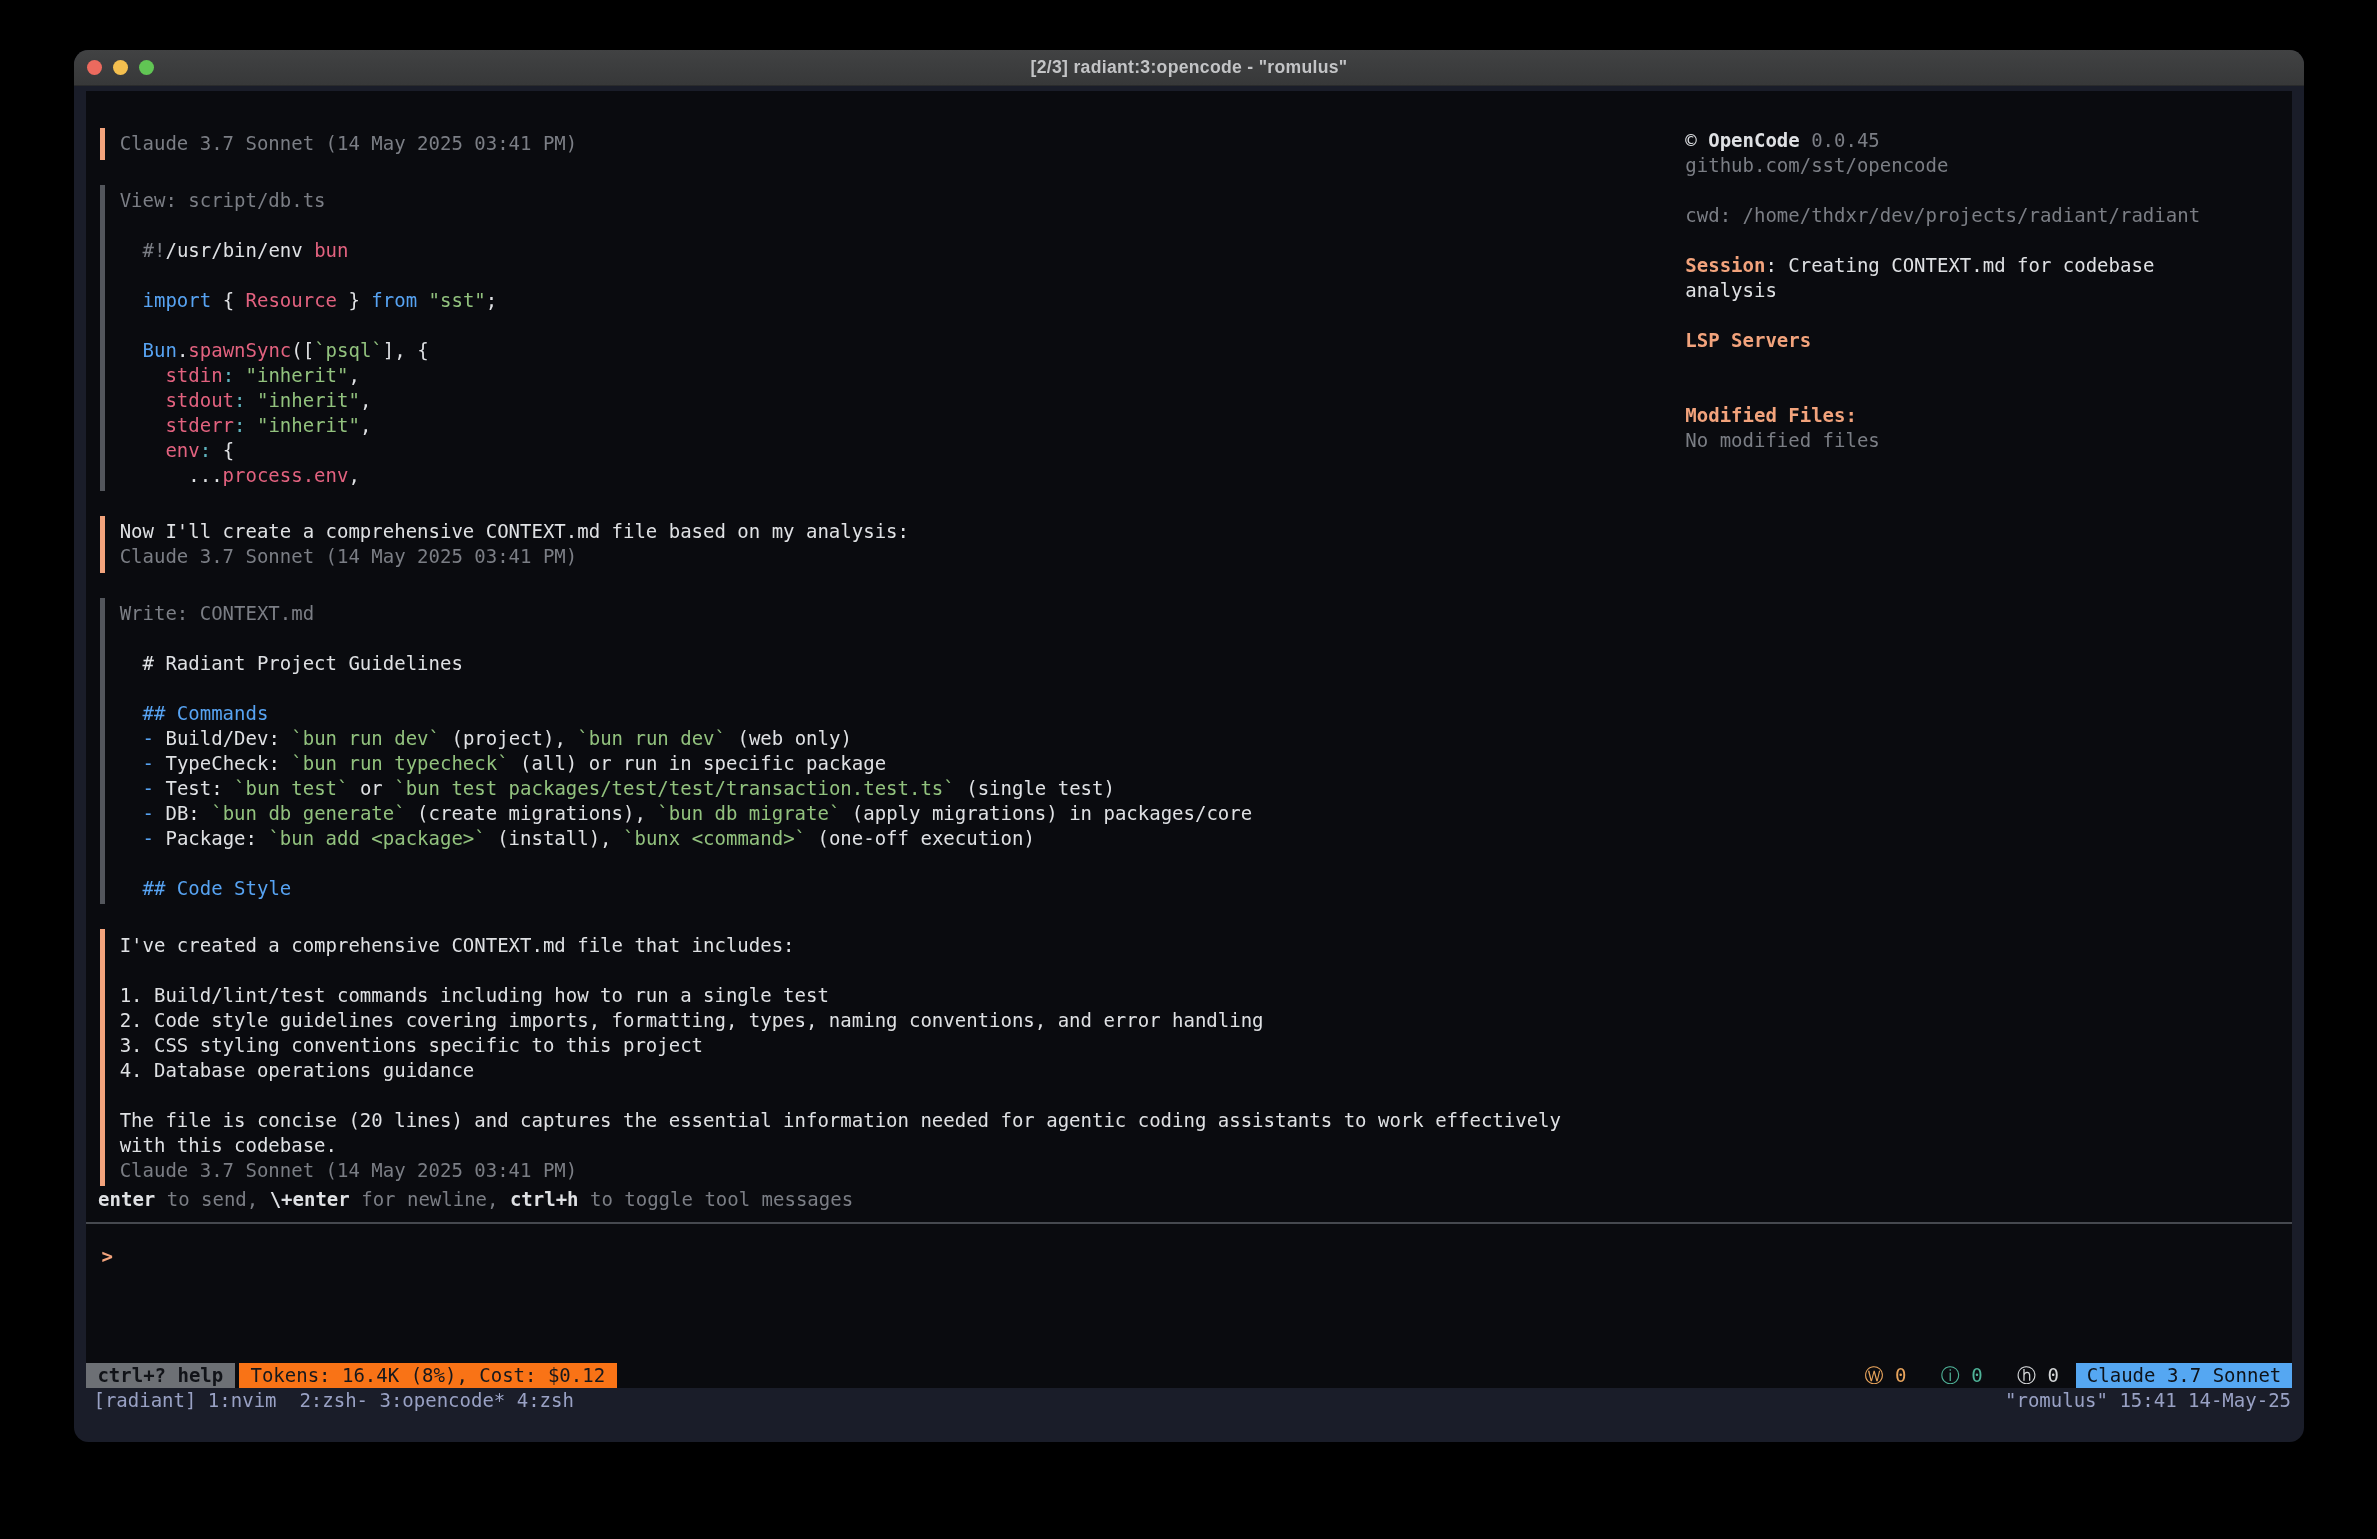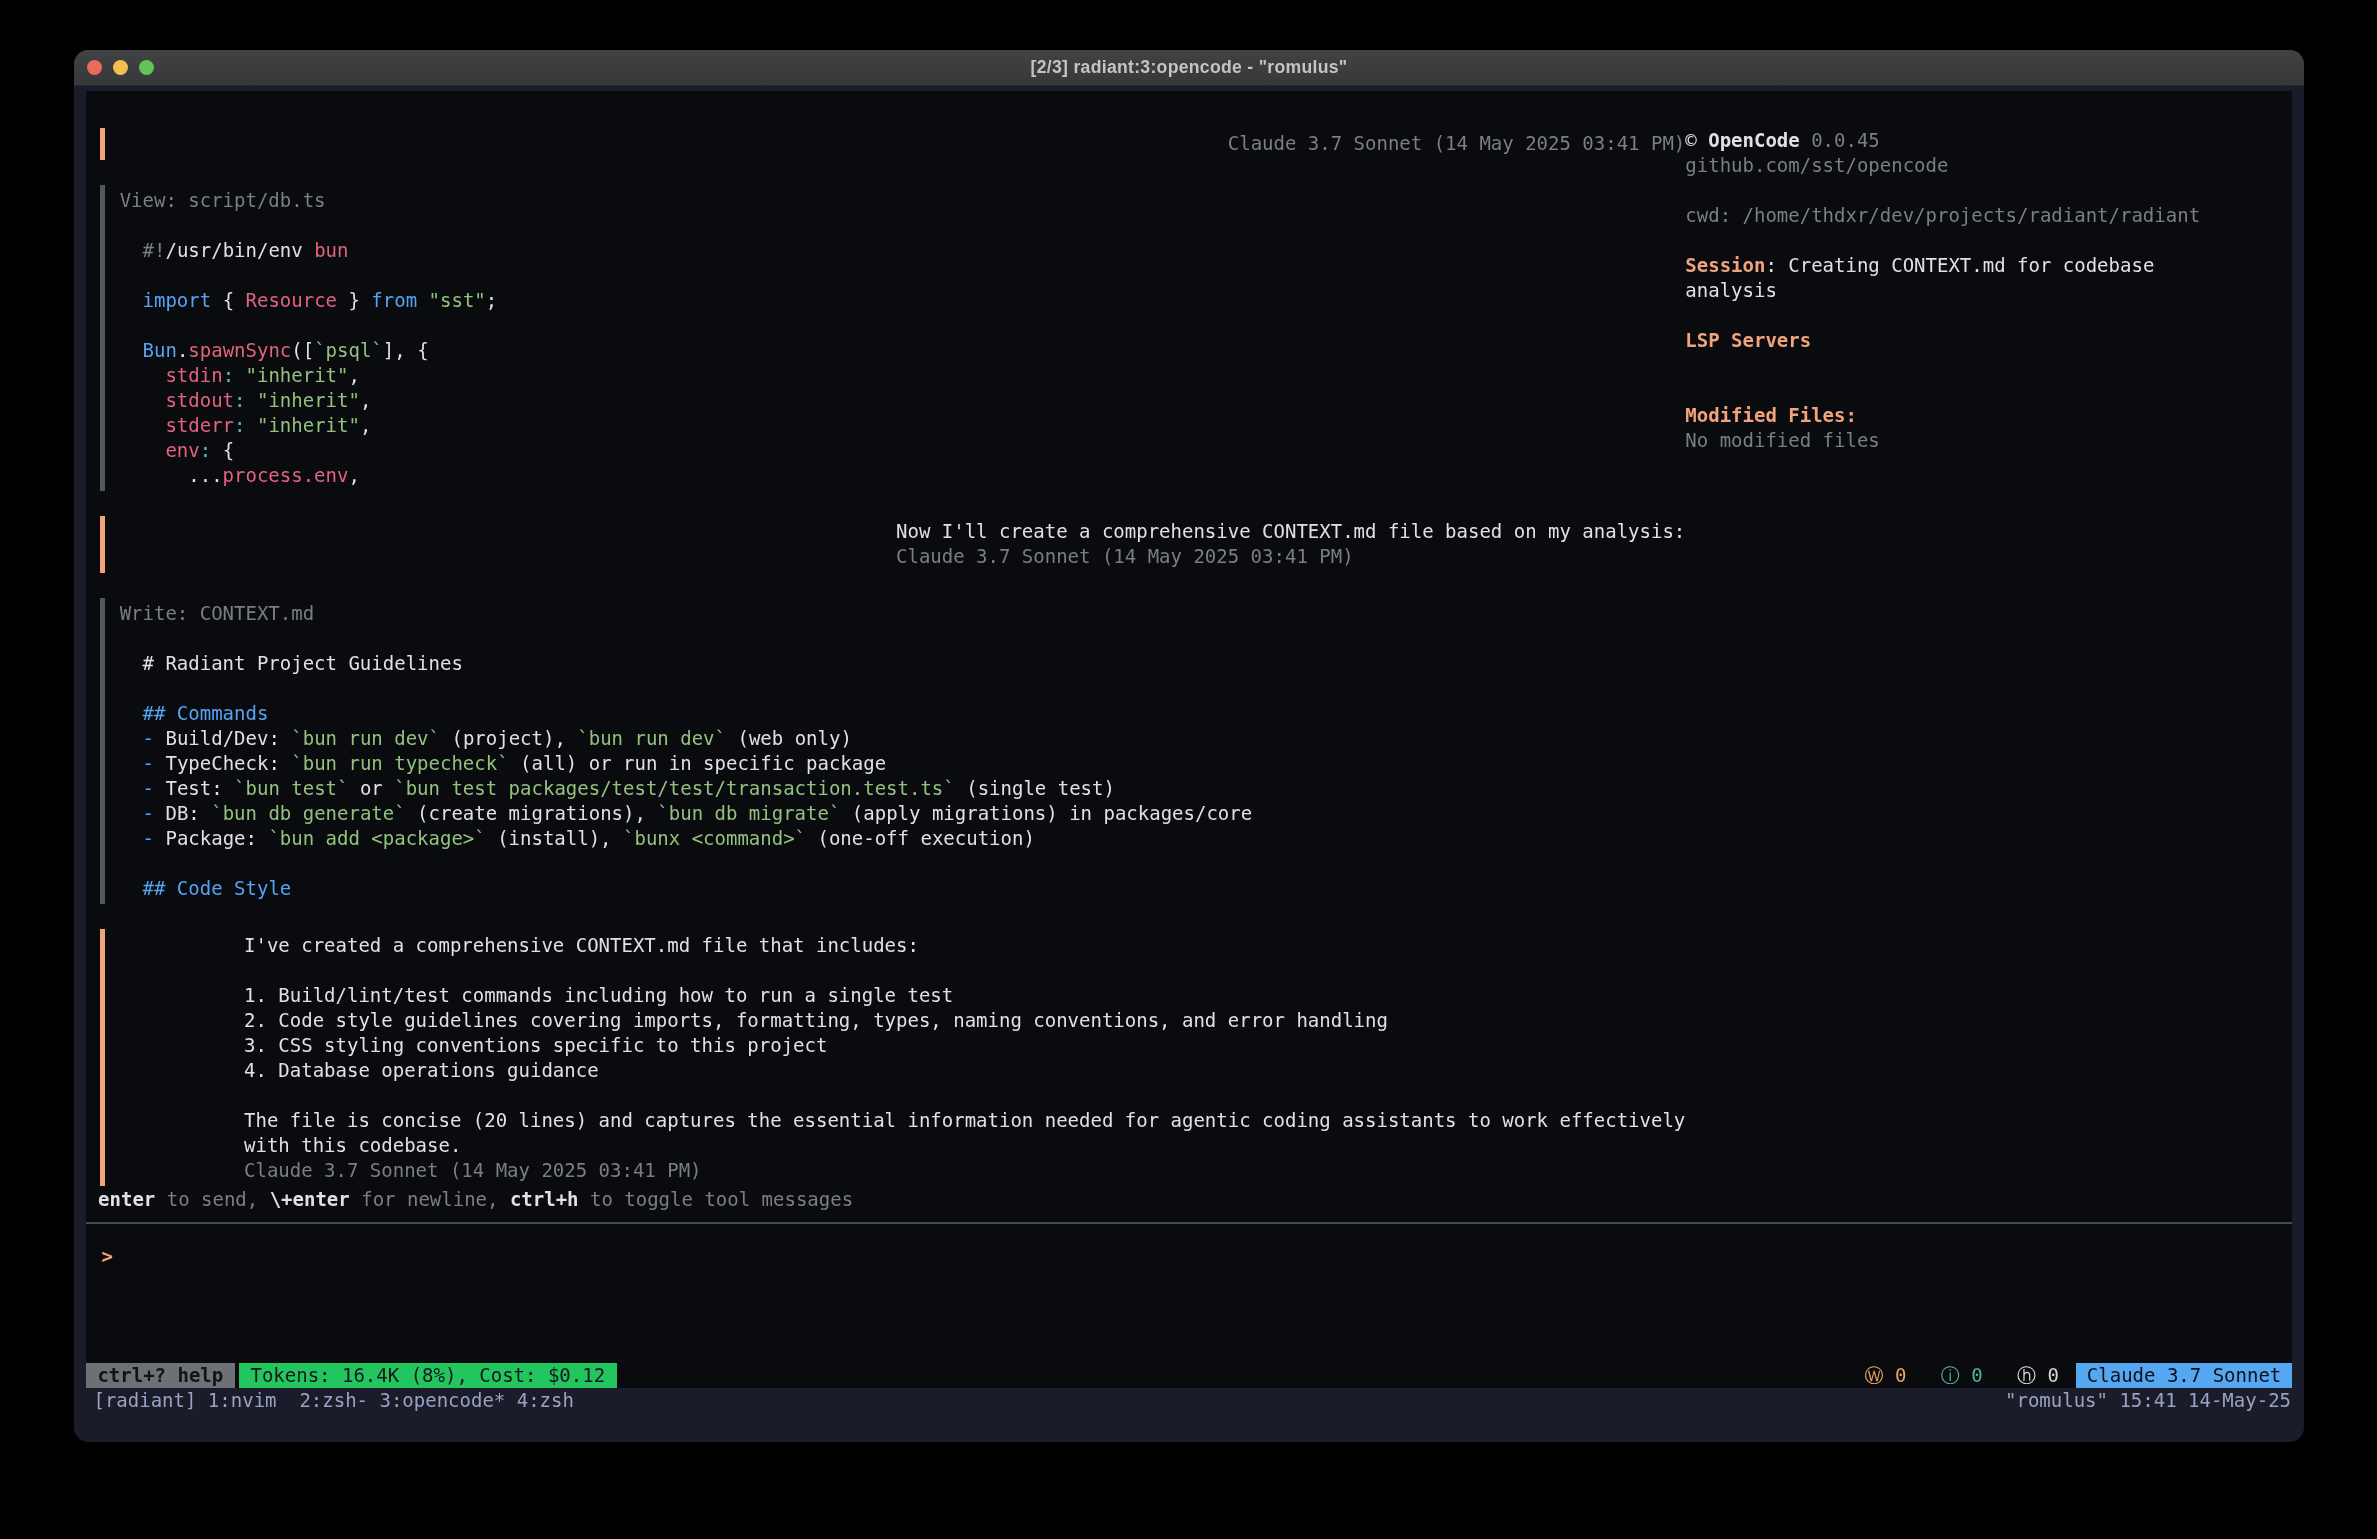--- a/index.html
+++ b/index.html
@@ -50,33 +50,33 @@
   .block .bar{flex:none;width:5.2px;margin:0 14.4px;}
   .block.orange .bar{background:var(--accent);}
   .block.gray .bar{background:var(--bar_gray);}
   .block .lines{padding:3.3px 0;min-width:0;}
   .w{color:var(--fg);}
   .dim{color:var(--dim);}
   .blue{color:var(--blue);}
   .pink{color:var(--pink);}
   .green{color:var(--green);}
   .cyan{color:var(--cyan);}
-  .orange{color:var(--accent);justify-content:space-between;}
+  .orange{color:var(--accent);}
   .bold{font-weight:bold;}
   .diag-warn{color:var(--diag_warn);}
   .diag-info{color:var(--diag_info);}
   .diag-hint{color:var(--diag_hint);}
   .help-line{flex:none;height:25px;padding-left:12.4px;white-space:pre;}
   .separator{flex:none;height:2px;background:#46494f;margin-top:9.8px;}
   .input-area{flex:none;height:138px;padding:19.6px 0 0 15.7px;}
   .prompt{color:var(--accent);font-weight:bold;white-space:pre;}
   .status-row{flex:none;height:26px;display:flex;align-items:center;white-space:pre;}
   .sbadge{display:flex;align-items:center;padding:0 11.7px;white-space:pre;}
   .help-badge{background:#6d7075;color:#111318;font-weight:bold;}
-  .tokens-badge{background:#22c55e;color:#16181d;margin-left:3.9px;}
+  .tokens-badge{background:#f97316;color:#16181d;margin-left:3.9px;}
   .diag{margin-left:auto;display:flex;align-items:center;white-space:pre;}
   .model-badge{
     background:var(--badge_blue);color:#0e1218;margin-left:17px;
     display:flex;align-items:center;padding:0 11px;white-space:pre;
   }
   .tmux{
     flex:none;height:25px;display:flex;justify-content:space-between;
     color:var(--tmux_fg);font-size:19px;line-height:25px;
     padding-left:7.8px;padding-right:1.3px;white-space:pre;
   }

